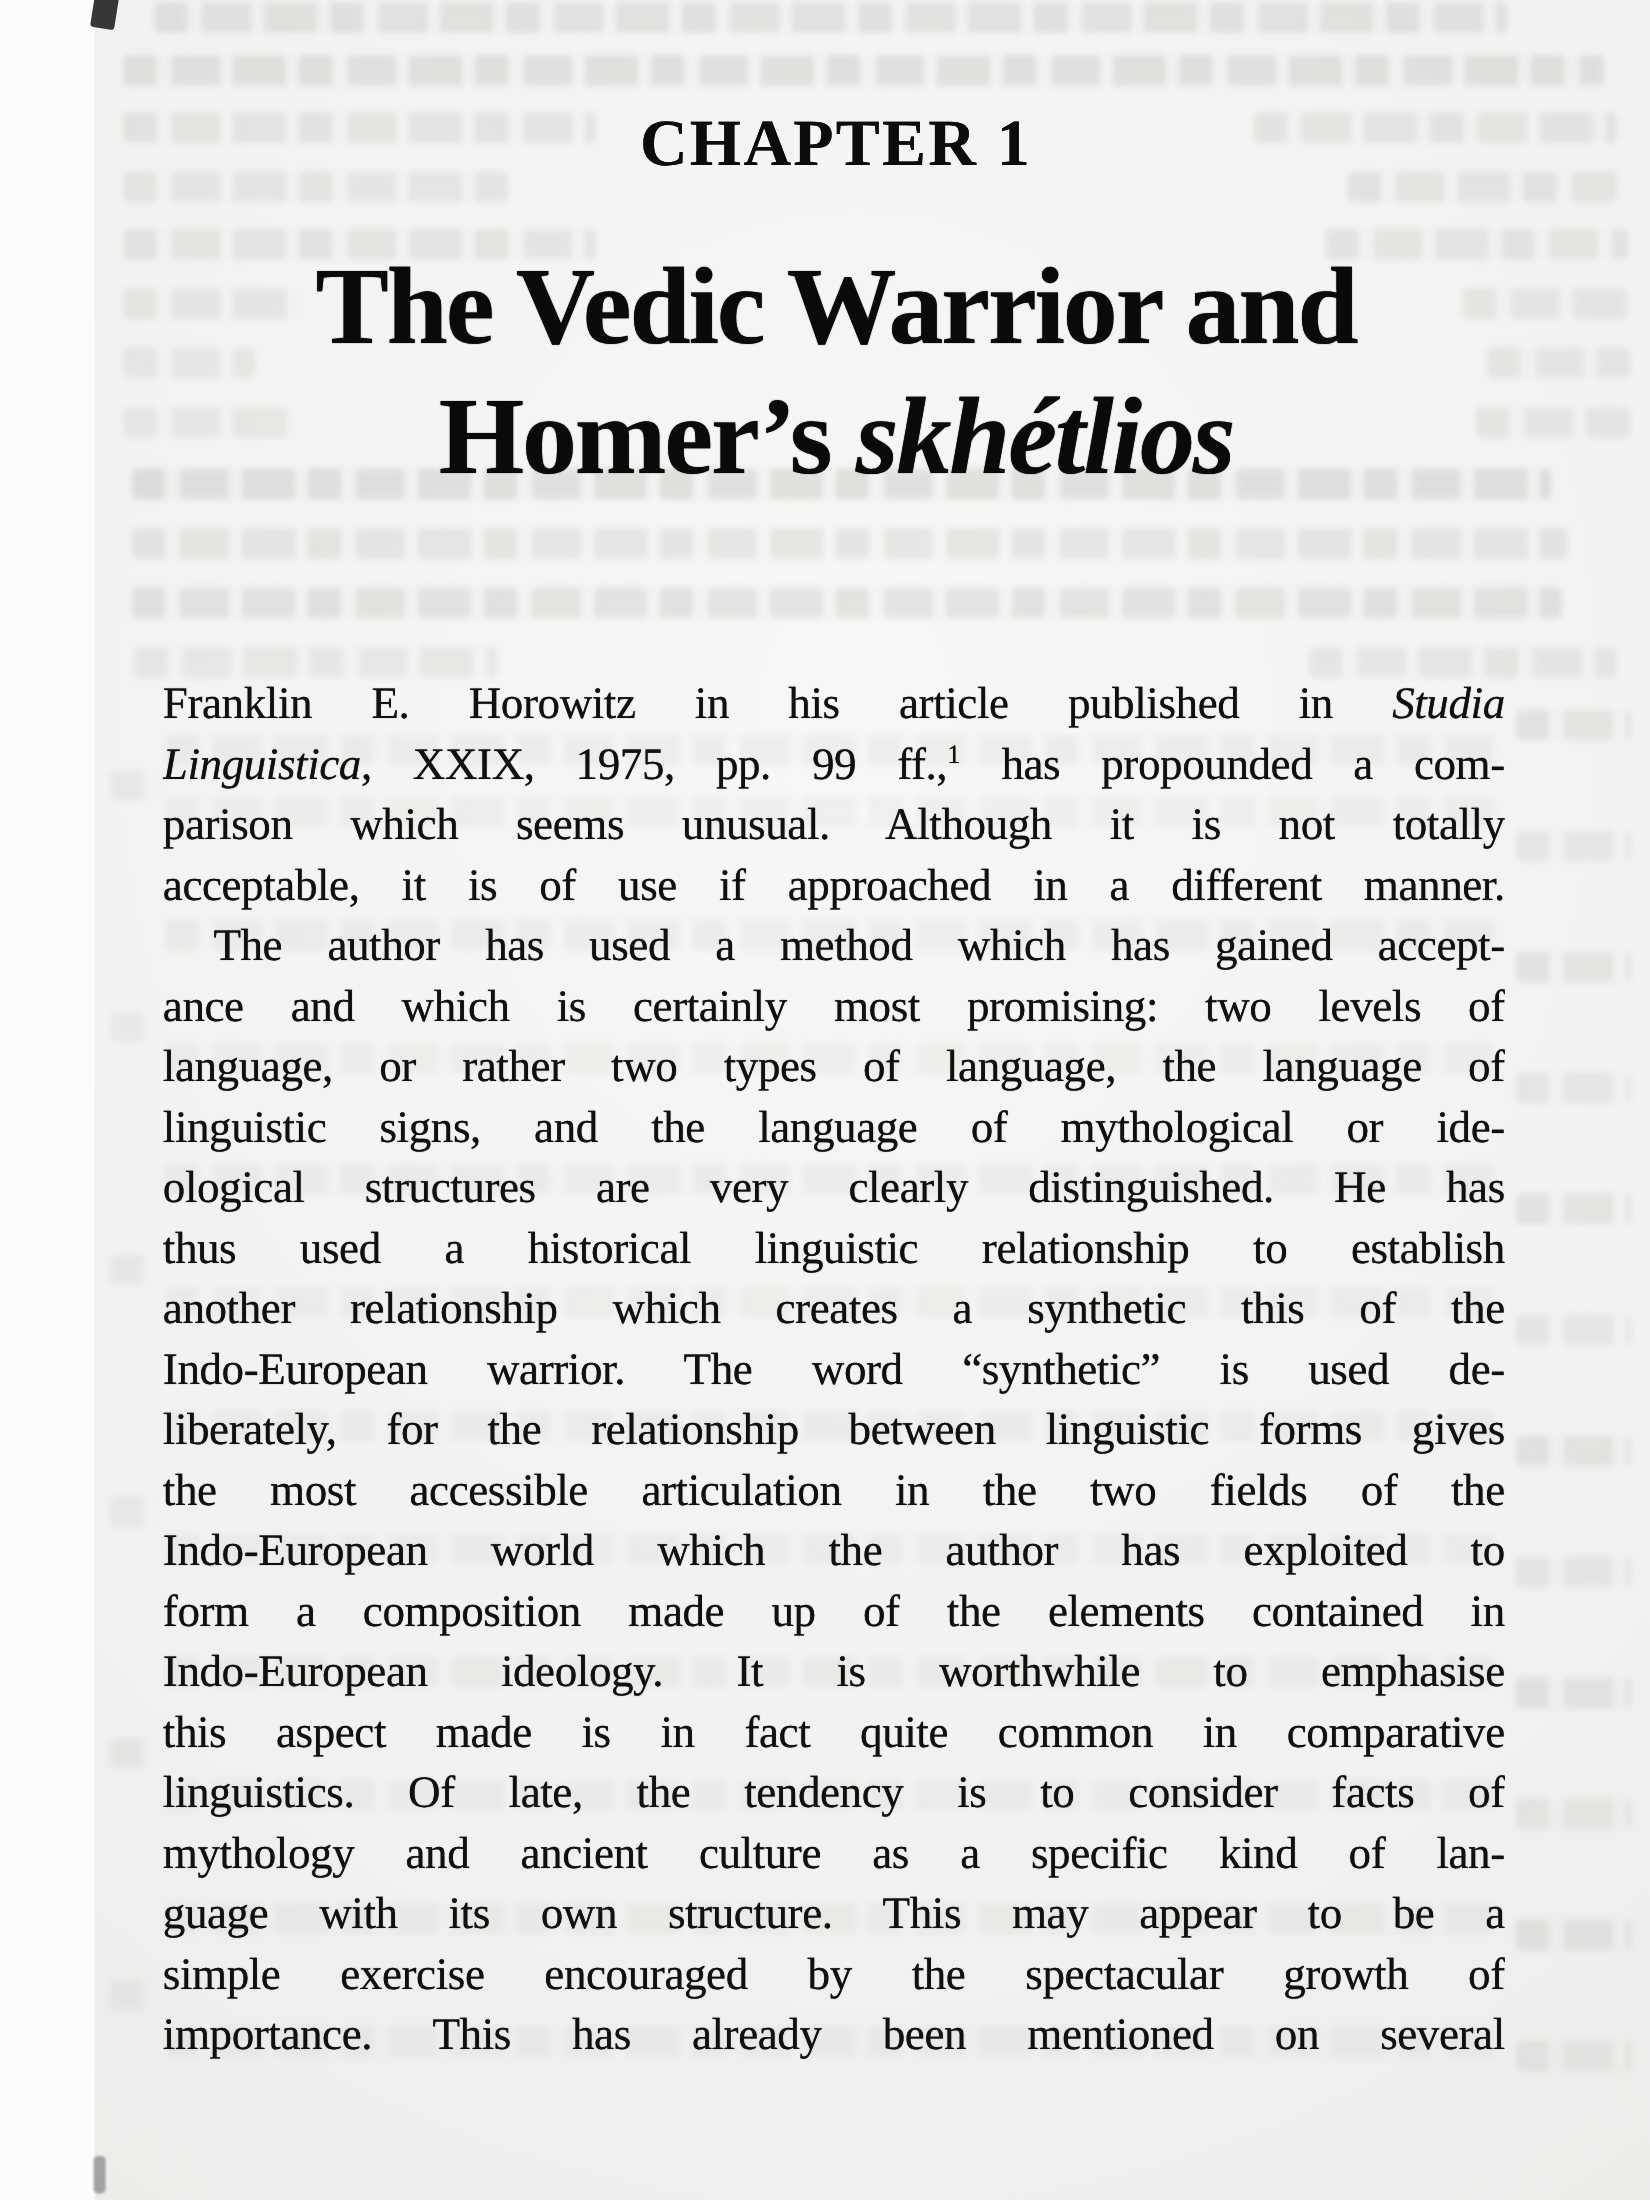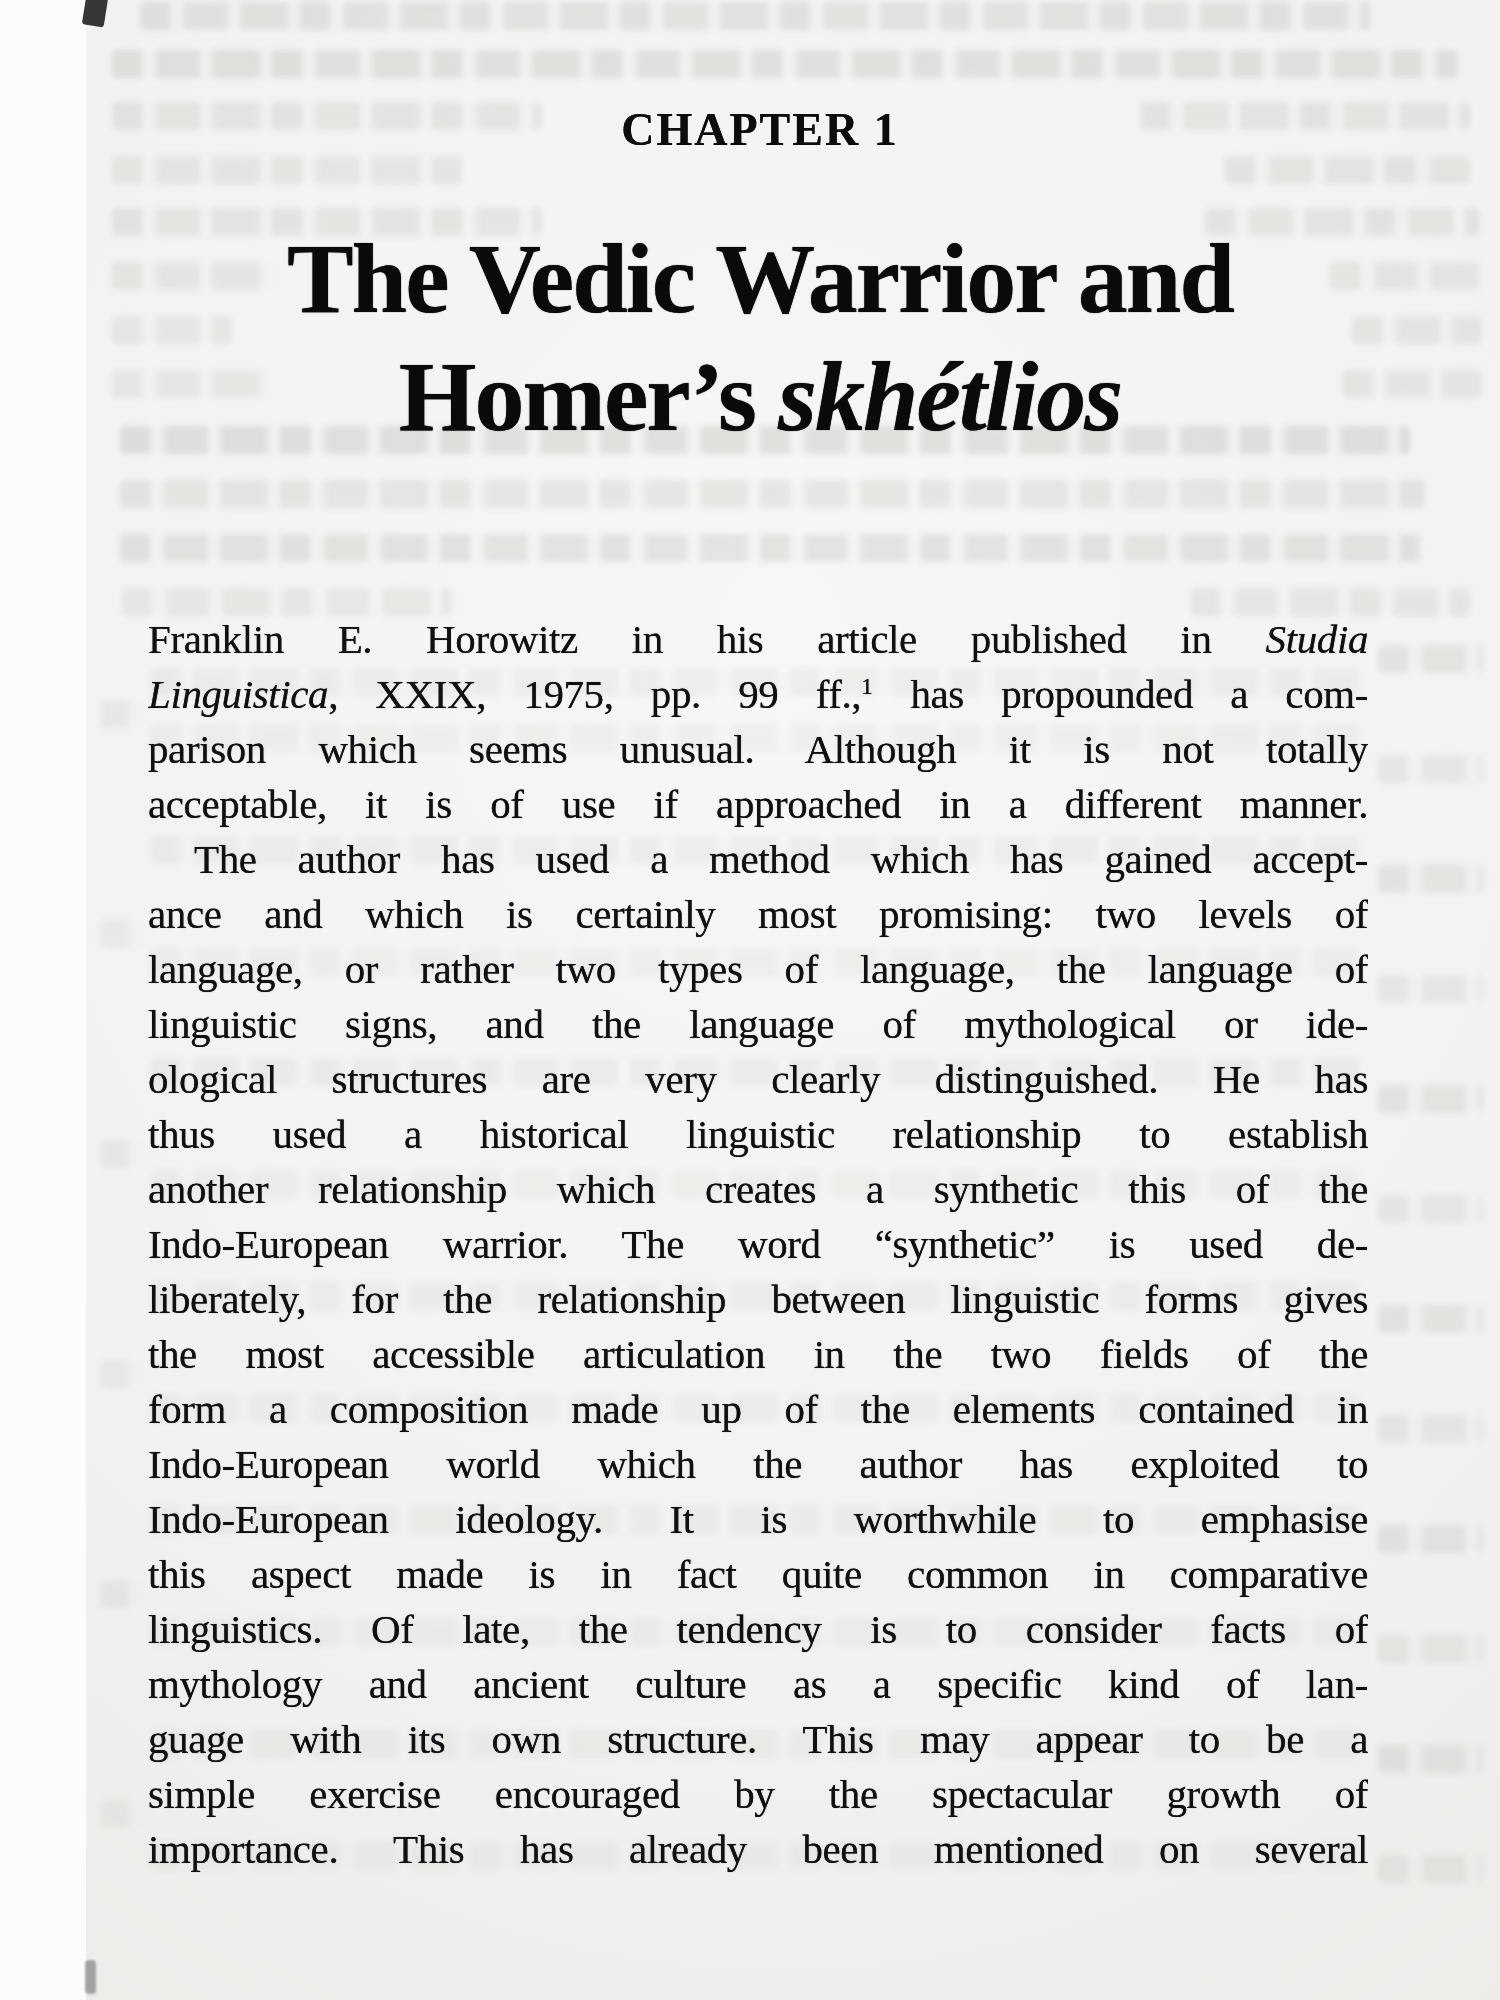--- a/index.html
+++ b/index.html
@@ -19,21 +19,21 @@
       rgba(108,105,100,.50) 44px 88px, rgba(108,105,100,.06) 88px 100px,
       rgba(108,105,100,.52) 100px 148px, rgba(108,105,100,.07) 148px 160px);}
 
   .mark{position:absolute;}
   .mark-tl{left:84px;top:-4px;width:22px;height:30px;background:#1c1c1c;
            transform:rotate(9deg);border-radius:3px;opacity:.88;}
   .mark-bl{left:85px;top:1960px;width:11px;height:34px;background:#4a4a4a;
            border-radius:4px;opacity:.45;filter:blur(1px);}
 
   .chapter{position:absolute;left:150px;top:105px;width:1220px;
-    text-align:center;font-size:46px;line-height:50px;font-weight:700;
+    text-align:center;font-size:60px;line-height:50px;font-weight:700;
     letter-spacing:2px;color:#0c0c0c;
     text-shadow:0 0 .6px rgba(0,0,0,.85);}
 
   .title{position:absolute;left:150px;top:220px;width:1220px;margin:0;
     text-align:center;font-size:100px;line-height:118px;font-weight:700;
     letter-spacing:-2px;color:#0a0a0a;
     text-shadow:0 0 1px rgba(0,0,0,.9);}
   .title em{text-align:center;}
 
   .body-text{position:absolute;left:148px;top:612px;width:1220px;
@@ -122,22 +122,22 @@
         <div class="line indent"><span>The author has used a method which has gained accept-</span></div>
         <div class="line"><span>ance and which is certainly most promising: two levels of</span></div>
         <div class="line"><span>language, or rather two types of language, the language of</span></div>
         <div class="line"><span>linguistic signs, and the language of mythological or ide-</span></div>
         <div class="line"><span>ological structures are very clearly distinguished. He has</span></div>
         <div class="line"><span>thus used a historical linguistic relationship to establish</span></div>
         <div class="line"><span>another relationship which creates a synthetic this of the</span></div>
         <div class="line"><span>Indo-European warrior. The word “synthetic” is used de-</span></div>
         <div class="line"><span>liberately, for the relationship between linguistic forms gives</span></div>
         <div class="line"><span>the most accessible articulation in the two fields of the</span></div>
+        <div class="line"><span>Indo-European world which the author has exploited to</span></div>
         <div class="line"><span>form a composition made up of the elements contained in</span></div>
-        <div class="line"><span>Indo-European world which the author has exploited to</span></div>
         <div class="line"><span>Indo-European ideology. It is worthwhile to emphasise</span></div>
         <div class="line"><span>this aspect made is in fact quite common in comparative</span></div>
         <div class="line"><span>linguistics. Of late, the tendency is to consider facts of</span></div>
         <div class="line"><span>mythology and ancient culture as a specific kind of lan-</span></div>
         <div class="line"><span>guage with its own structure. This may appear to be a</span></div>
         <div class="line"><span>simple exercise encouraged by the spectacular growth of</span></div>
         <div class="line"><span>importance. This has already been mentioned on several</span></div>
       </div>
     </div>
 

